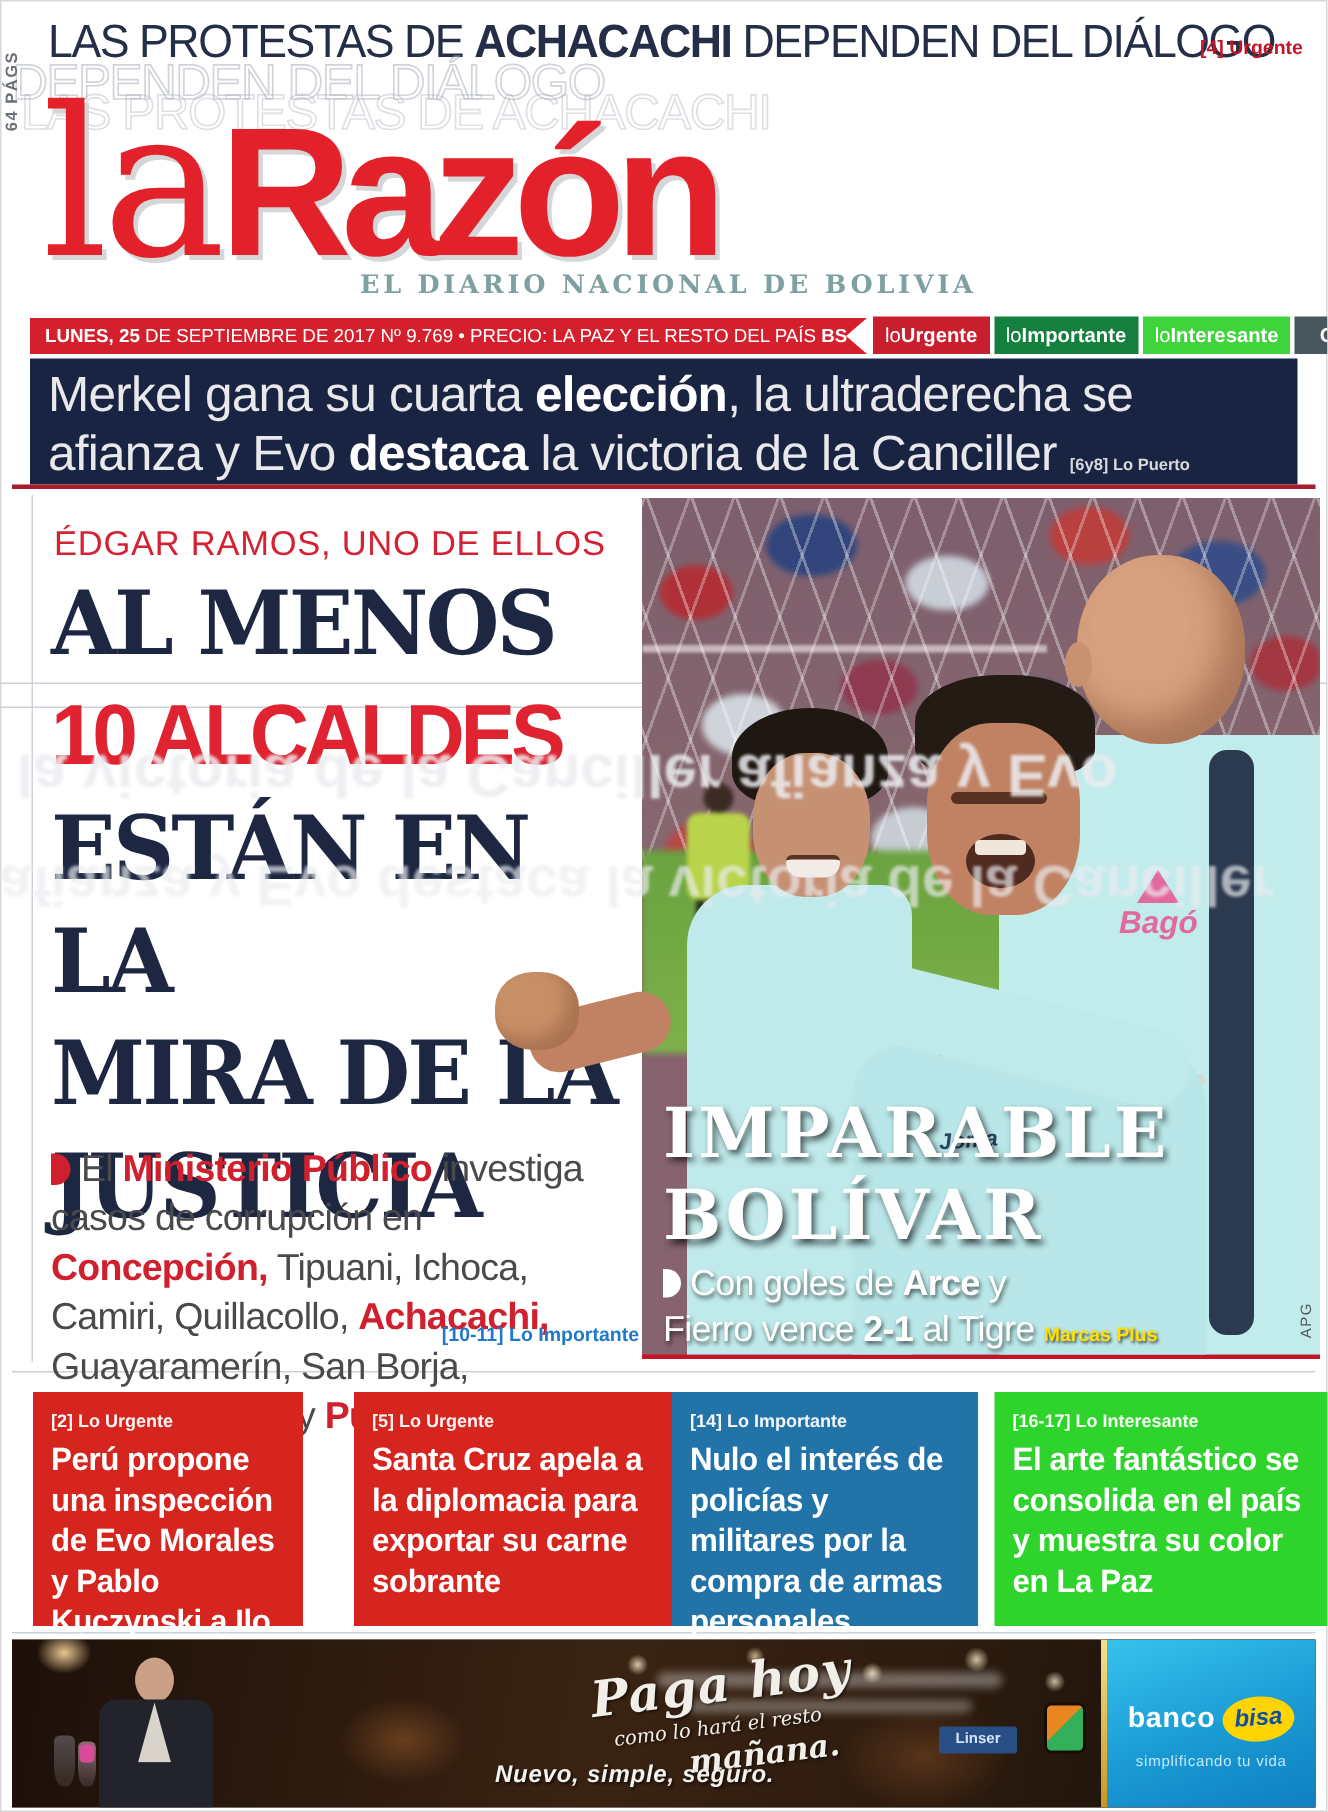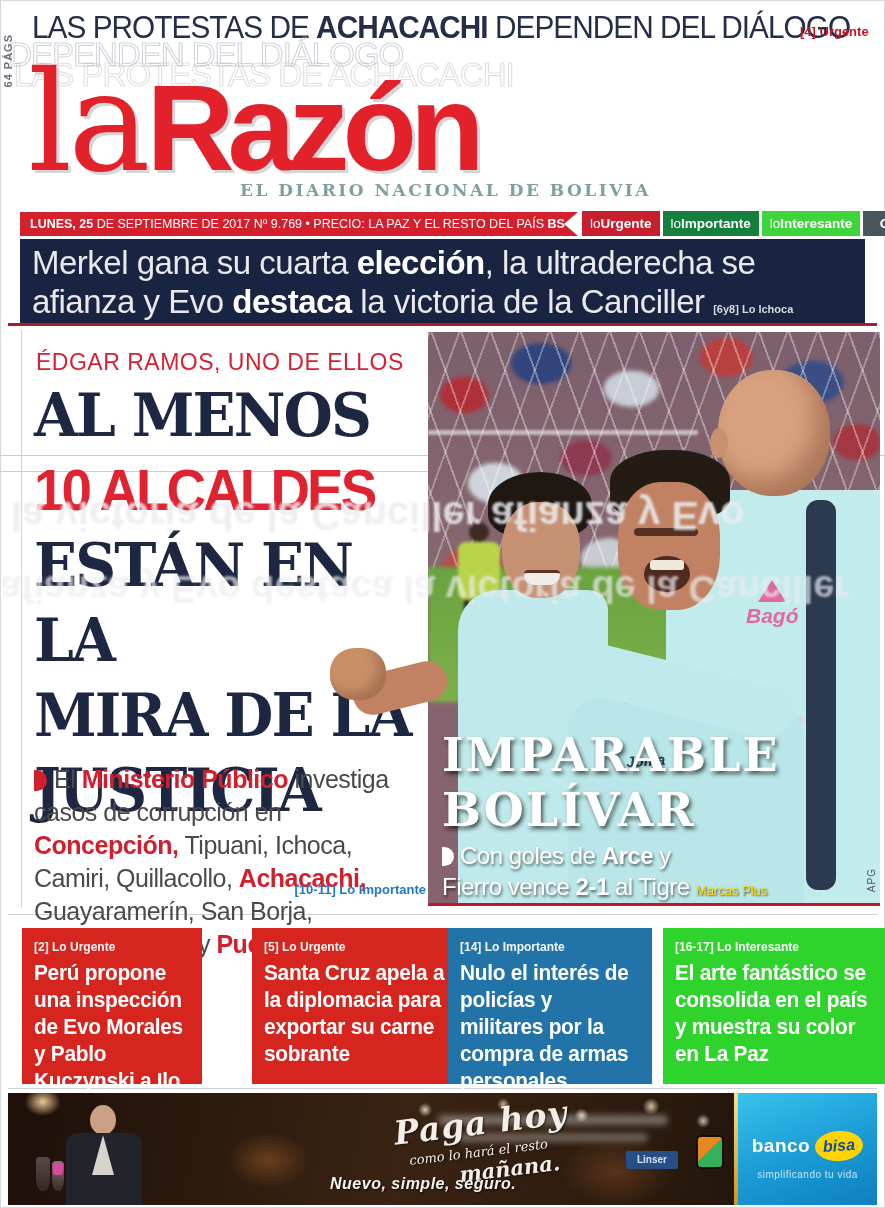--- a/index.html
+++ b/index.html
@@ -127,37 +127,37 @@
   .pb-sun { position:absolute; top:388px; left:330px; width:46px; height:8px; background:linear-gradient(90deg,#e89c3c,#d8d8d8); border-radius:4px; transform:rotate(-12deg); }
 
   .photo-title { position:absolute; top:396px; left:14px; font-family:"DejaVu Serif", serif;
     font-weight:bold; font-size:46px; line-height:55px; color:#ffffff; letter-spacing:2px;
     text-shadow:2px 3px 4px rgba(0,0,0,.65); }
   .photo-deck { position:absolute; top:508px; left:14px; font-size:24px; line-height:31px; color:#fff;
     text-shadow:1px 2px 3px rgba(0,0,0,.6); white-space:pre; letter-spacing:-.5px; }
   .photo-deck b { font-weight:bold; }
   .photo-deck .wmarker { display:inline-block; width:12px; height:19px; background:#fff;
     border-radius:0 10px 10px 0; margin-right:6px; vertical-align:-2px; }
-  .photo-deck .brand { font-size:13px; font-weight:normal; color:#ffe000; text-shadow:1px 1px 2px rgba(0,0,0,.7); letter-spacing:0; }
+  .photo-deck .brand { font-size:13px; font-weight:bold; color:#ffe000; text-shadow:1px 1px 2px rgba(0,0,0,.7); letter-spacing:0; }
   .credit-vert { position:absolute; top:868px; left:866px; writing-mode:vertical-rl; transform:rotate(180deg);
     font-size:10px; color:#55585e; letter-spacing:1px; }
 
   
   .forearm { position:absolute; top:668px; left:352px; width:96px; height:40px; background:#c08263; border-radius:20px; transform:rotate(-14deg); }
   .fist { position:absolute; top:648px; left:330px; width:56px; height:52px; background:#c99068; border-radius:45%;
     box-shadow: inset -8px -8px 12px rgba(120,70,45,.4); }
 
   
   .boxrow { position:absolute; top:928px; left:0; width:885px; height:156px; }
   .sbox { position:absolute; top:0; height:156px; color:#fff; padding:12px 12px; }
   .sbox .bref { font-size:12px; font-weight:bold; opacity:.95; }
   .sbox .bhead { margin-top:6px; font-size:21.5px; line-height:27px; font-weight:bold; letter-spacing:-.3px;
     transform:scaleX(.97); transform-origin:left; }
   .sbox.b0 { left:22px;  width:180px; background:#d6251e; }
-  .sbox.b1 { left:252px; width:227px; background:#d6251e; }
+  .sbox.b1 { left:236px; width:227px; background:#d6251e; }
   .sbox.b2 { left:448px; width:204px; background:#2173a8; }
   .sbox.b3 { left:663px; width:224px; background:#2ed32b; }
 
   
   .ad { position:absolute; top:1093px; left:8px; width:869px; height:112px; overflow:hidden; background:#22130a; }
   .ad-bokeh { position:absolute; inset:0;
     background:
       radial-gradient(26px 20px at 4% 8%, rgba(255,220,160,.9), transparent 70%),
       radial-gradient(10px 10px at 48% 15%, rgba(255,240,210,.8), transparent 70%),
       radial-gradient(9px 9px at 57% 10%, rgba(255,230,190,.7), transparent 70%),
@@ -215,21 +215,21 @@
 
   <div class="ribbon"><b>LUNES, 25</b><span> DE SEPTIEMBRE DE 2017 Nº 9.769 • PRECIO: LA PAZ Y EL RESTO DEL PAÍS </span><b>BS 5.00</b><span> • DÓLAR VENTA </span><b>BS 6.96</b></div>
 
   <div class="tagrow">
     <div class="chip urgente"><span class="pfx">lo</span><span class="lbl">Urgente</span></div>
     <div class="chip importante"><span class="pfx">lo</span><span class="lbl">Importante</span></div>
     <div class="chip interesante"><span class="pfx">lo</span><span class="lbl">Interesante</span></div>
     <div class="chip opinion"><span class="lbl">Opinión</span></div>
   </div>
 
-  <div class="banner"><span>Merkel gana su cuarta </span><b>elección</b><span>, la ultraderecha se</span><br><span>afianza y Evo </span><b>destaca</b><span> la victoria de la Canciller </span><span class="mini">[6y8] Lo Ichoca</span></div>
+  <div class="banner"><span>Merkel gana su cuarta </span><b>elección</b><span>, la ultraderecha se</span><br><span>afianza y Evo </span><b>destaca</b><span> la victoria de la Canciller </span><span class="mini">[6y8] Lo Puerto</span></div>
   <div class="redrule" style="top:323px;"></div>
 
   <div class="hline" style="top:455px; left:0; width:885px;"></div>
   <div class="hline" style="top:471px; left:0; width:428px;"></div>
   <div class="vline" style="top:330px; left:21px; height:578px;"></div>
   <div class="hline" style="top:914px; left:8px; width:869px;"></div>
   <div class="hline" style="top:1088px; left:8px; width:869px;"></div>
 
   <div class="kicker">ÉDGAR RAMOS, UNO DE ELLOS</div>
   <div class="headline">

